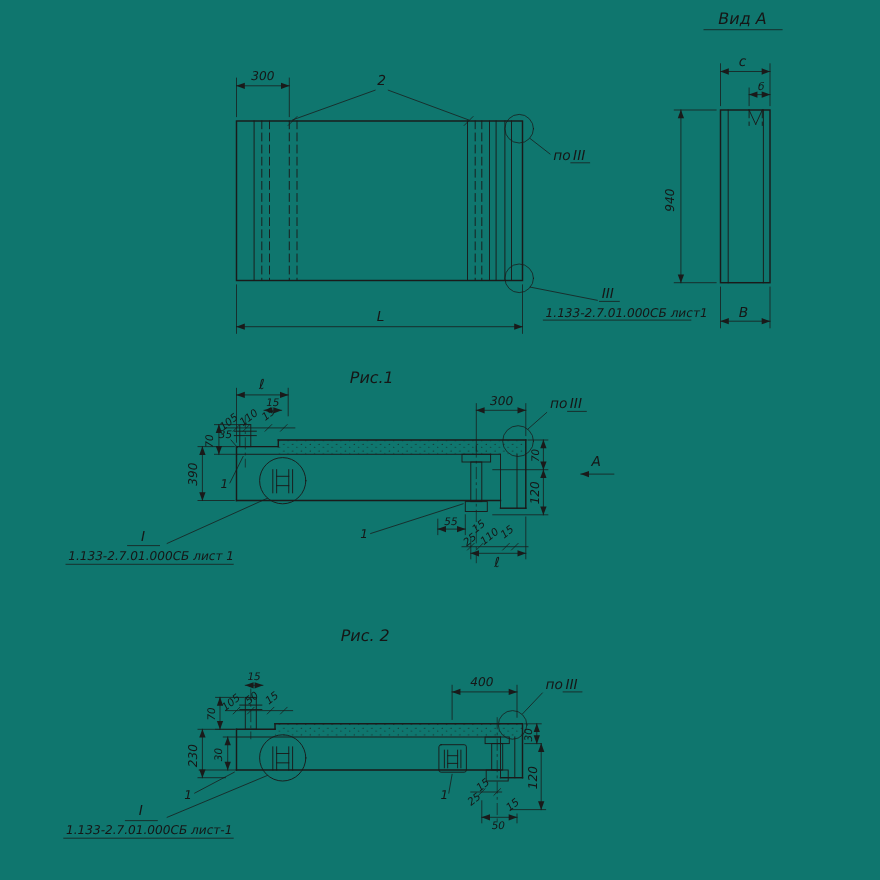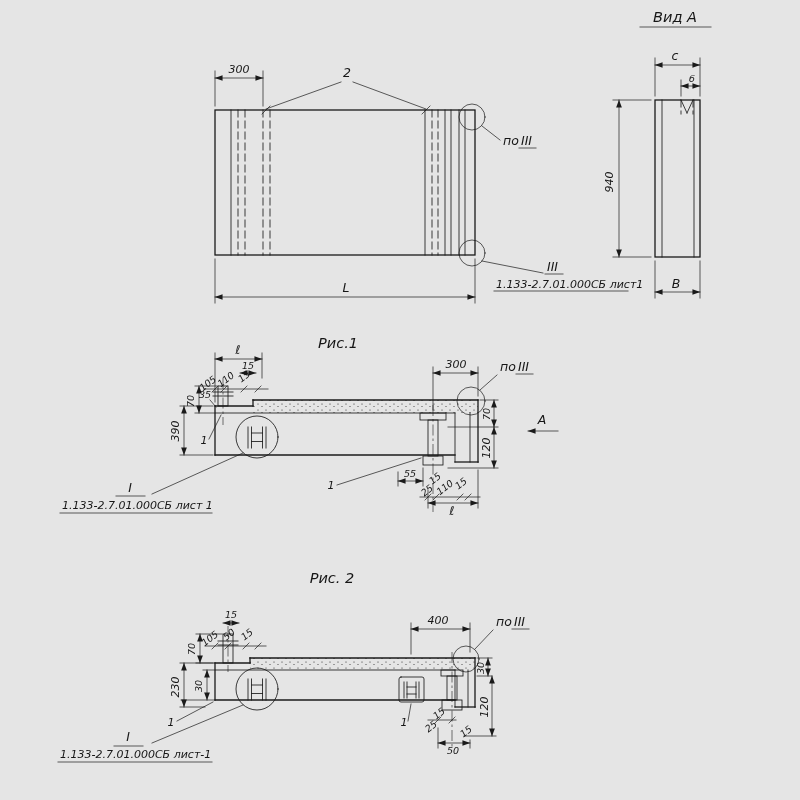--- a/index.html
+++ b/index.html
@@ -1,16 +1,16 @@
 <!DOCTYPE html>
 <html><head>
 <meta charset="utf-8">
 <style>
   html,body{margin:0;padding:0;background:#ffffff;}
-  .sheet{width:800px;height:800px;background:#e5e5e5;position:relative;overflow:hidden;}
+  .sheet{width:800px;height:800px;background:#0f766e;position:relative;overflow:hidden;}
   svg{display:block;}
   .ln{stroke:#1a1a1a;stroke-width:1.3;fill:none;stroke-linecap:square;}
   .tn{stroke:#1a1a1a;stroke-width:0.85;fill:none;stroke-linecap:square;}
   .dm{stroke:#1a1a1a;stroke-width:0.7;fill:none;stroke-linecap:square;}
   .dsh{stroke-dasharray:7 4;}
   .axs{stroke:#1a1a1a;stroke-width:0.6;fill:none;stroke-dasharray:11 3 2.5 3;}
   text{font-family:"DejaVu Sans","Liberation Sans",sans-serif;font-style:italic;fill:#161616;}
   .t9{font-size:9.5px;}
   .t11{font-size:11px;}
   .t12{font-size:12.5px;}

